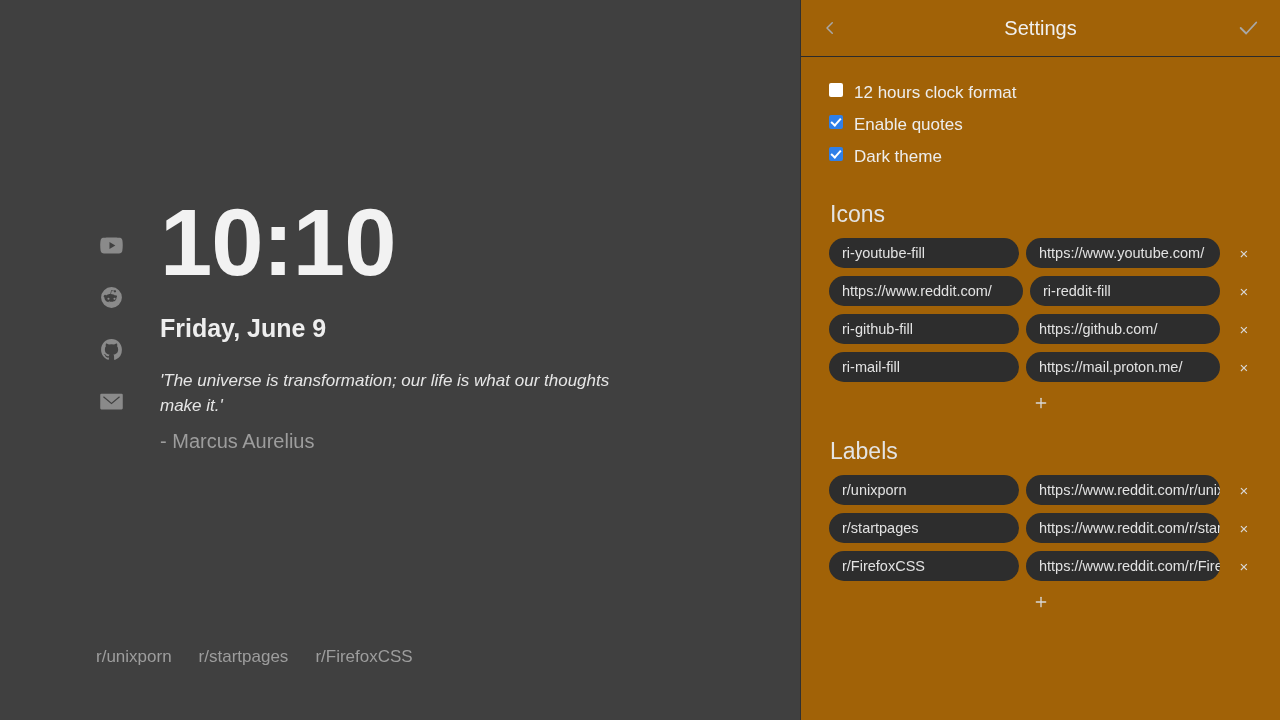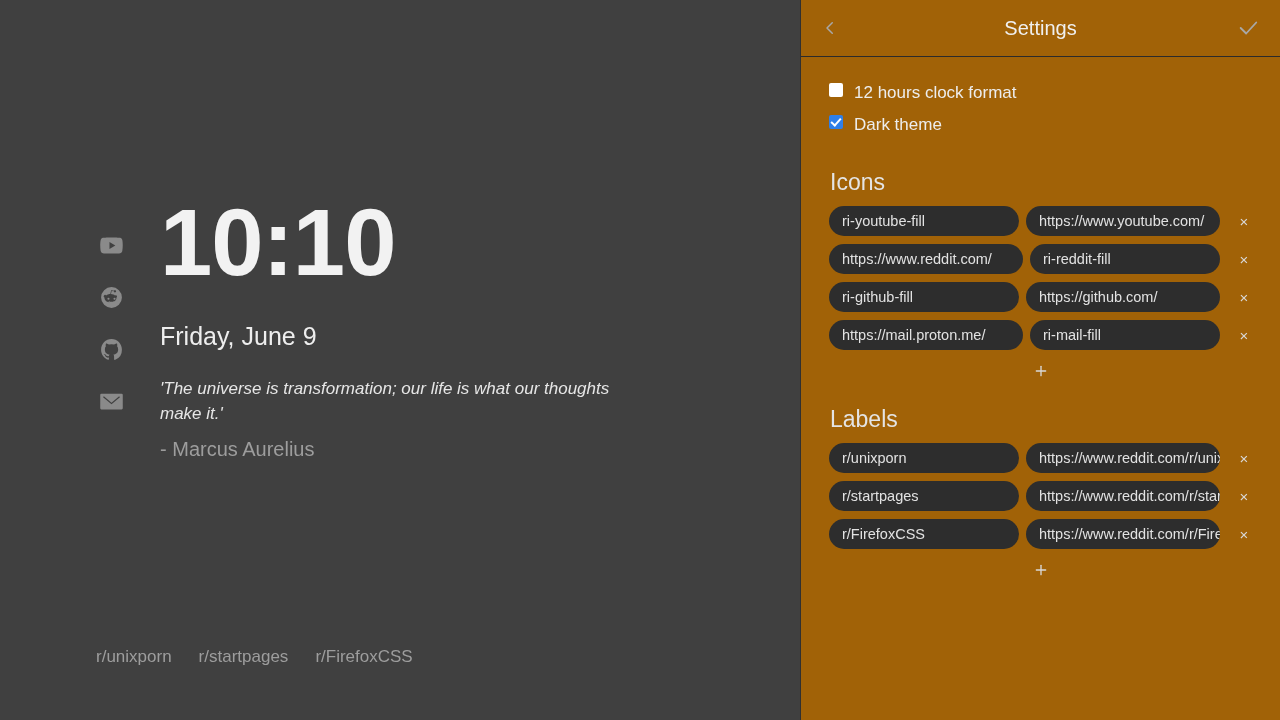--- a/index.html
+++ b/index.html
@@ -37,24 +37,24 @@
     width: 520px;
   }
   .clock {
     font-size: 94px;
     font-weight: bold;
     color: #f2f2f2;
     line-height: 1.0;
     letter-spacing: -1px;
   }
   .datetext {
-    margin-top: 32px;
+    margin-top: 24px;
     font-size: 25px;
     color: #eeeeee;
-    font-weight: 400;
+    font-weight: 700;
   }
   .quoteblock { margin-top: 26px; width: 480px; }
   .quotetext {
     font-style: italic;
     font-size: 17px;
     line-height: 1.45;
     color: #e6e6e6;
   }
   .quoteauthor {
     margin-top: 12px;
@@ -248,20 +248,24 @@
     </div>
 
     <div class="settings-body">
 
       <div class="checkrow">
         <span class="cbox"></span>
         <span class="clabel">12 hours clock format</span>
       </div>
       <div class="checkrow">
         <span class="cbox checked"></span>
+        <span class="clabel">Enable quotes</span>
+      </div>
+      <div class="checkrow">
+        <span class="cbox checked"></span>
         <span class="clabel">Dark theme</span>
       </div>
 
       <div class="section">
         <div class="section-title">Icons</div>
 
         <div class="row">
           <div class="pill pill-name">ri-youtube-fill</div>
           <div class="pill pill-url">https://www.youtube.com/</div>
           <div class="xbtn">×</div>
@@ -270,22 +274,22 @@
           <div class="pill pill-url">https://www.reddit.com/</div>
           <div class="pill pill-name">ri-reddit-fill</div>
           <div class="xbtn">×</div>
         </div>
         <div class="row">
           <div class="pill pill-name">ri-github-fill</div>
           <div class="pill pill-url">https://github.com/</div>
           <div class="xbtn">×</div>
         </div>
         <div class="row">
+          <div class="pill pill-name">ri-mail-fill</div>
           <div class="pill pill-url">https://mail.proton.me/</div>
-          <div class="pill pill-name">ri-mail-fill</div>
           <div class="xbtn">×</div>
         </div>
 
         <div class="addrow">
           <div class="addbtn">
             <svg width="16" height="16" viewBox="0 0 24 24" fill="none" stroke="currentColor" stroke-width="2" stroke-linecap="round">
               <line x1="12" y1="5" x2="12" y2="19"></line>
                 <line x1="5" y1="12" x2="19" y2="12"></line>
             </svg>
           </div>

